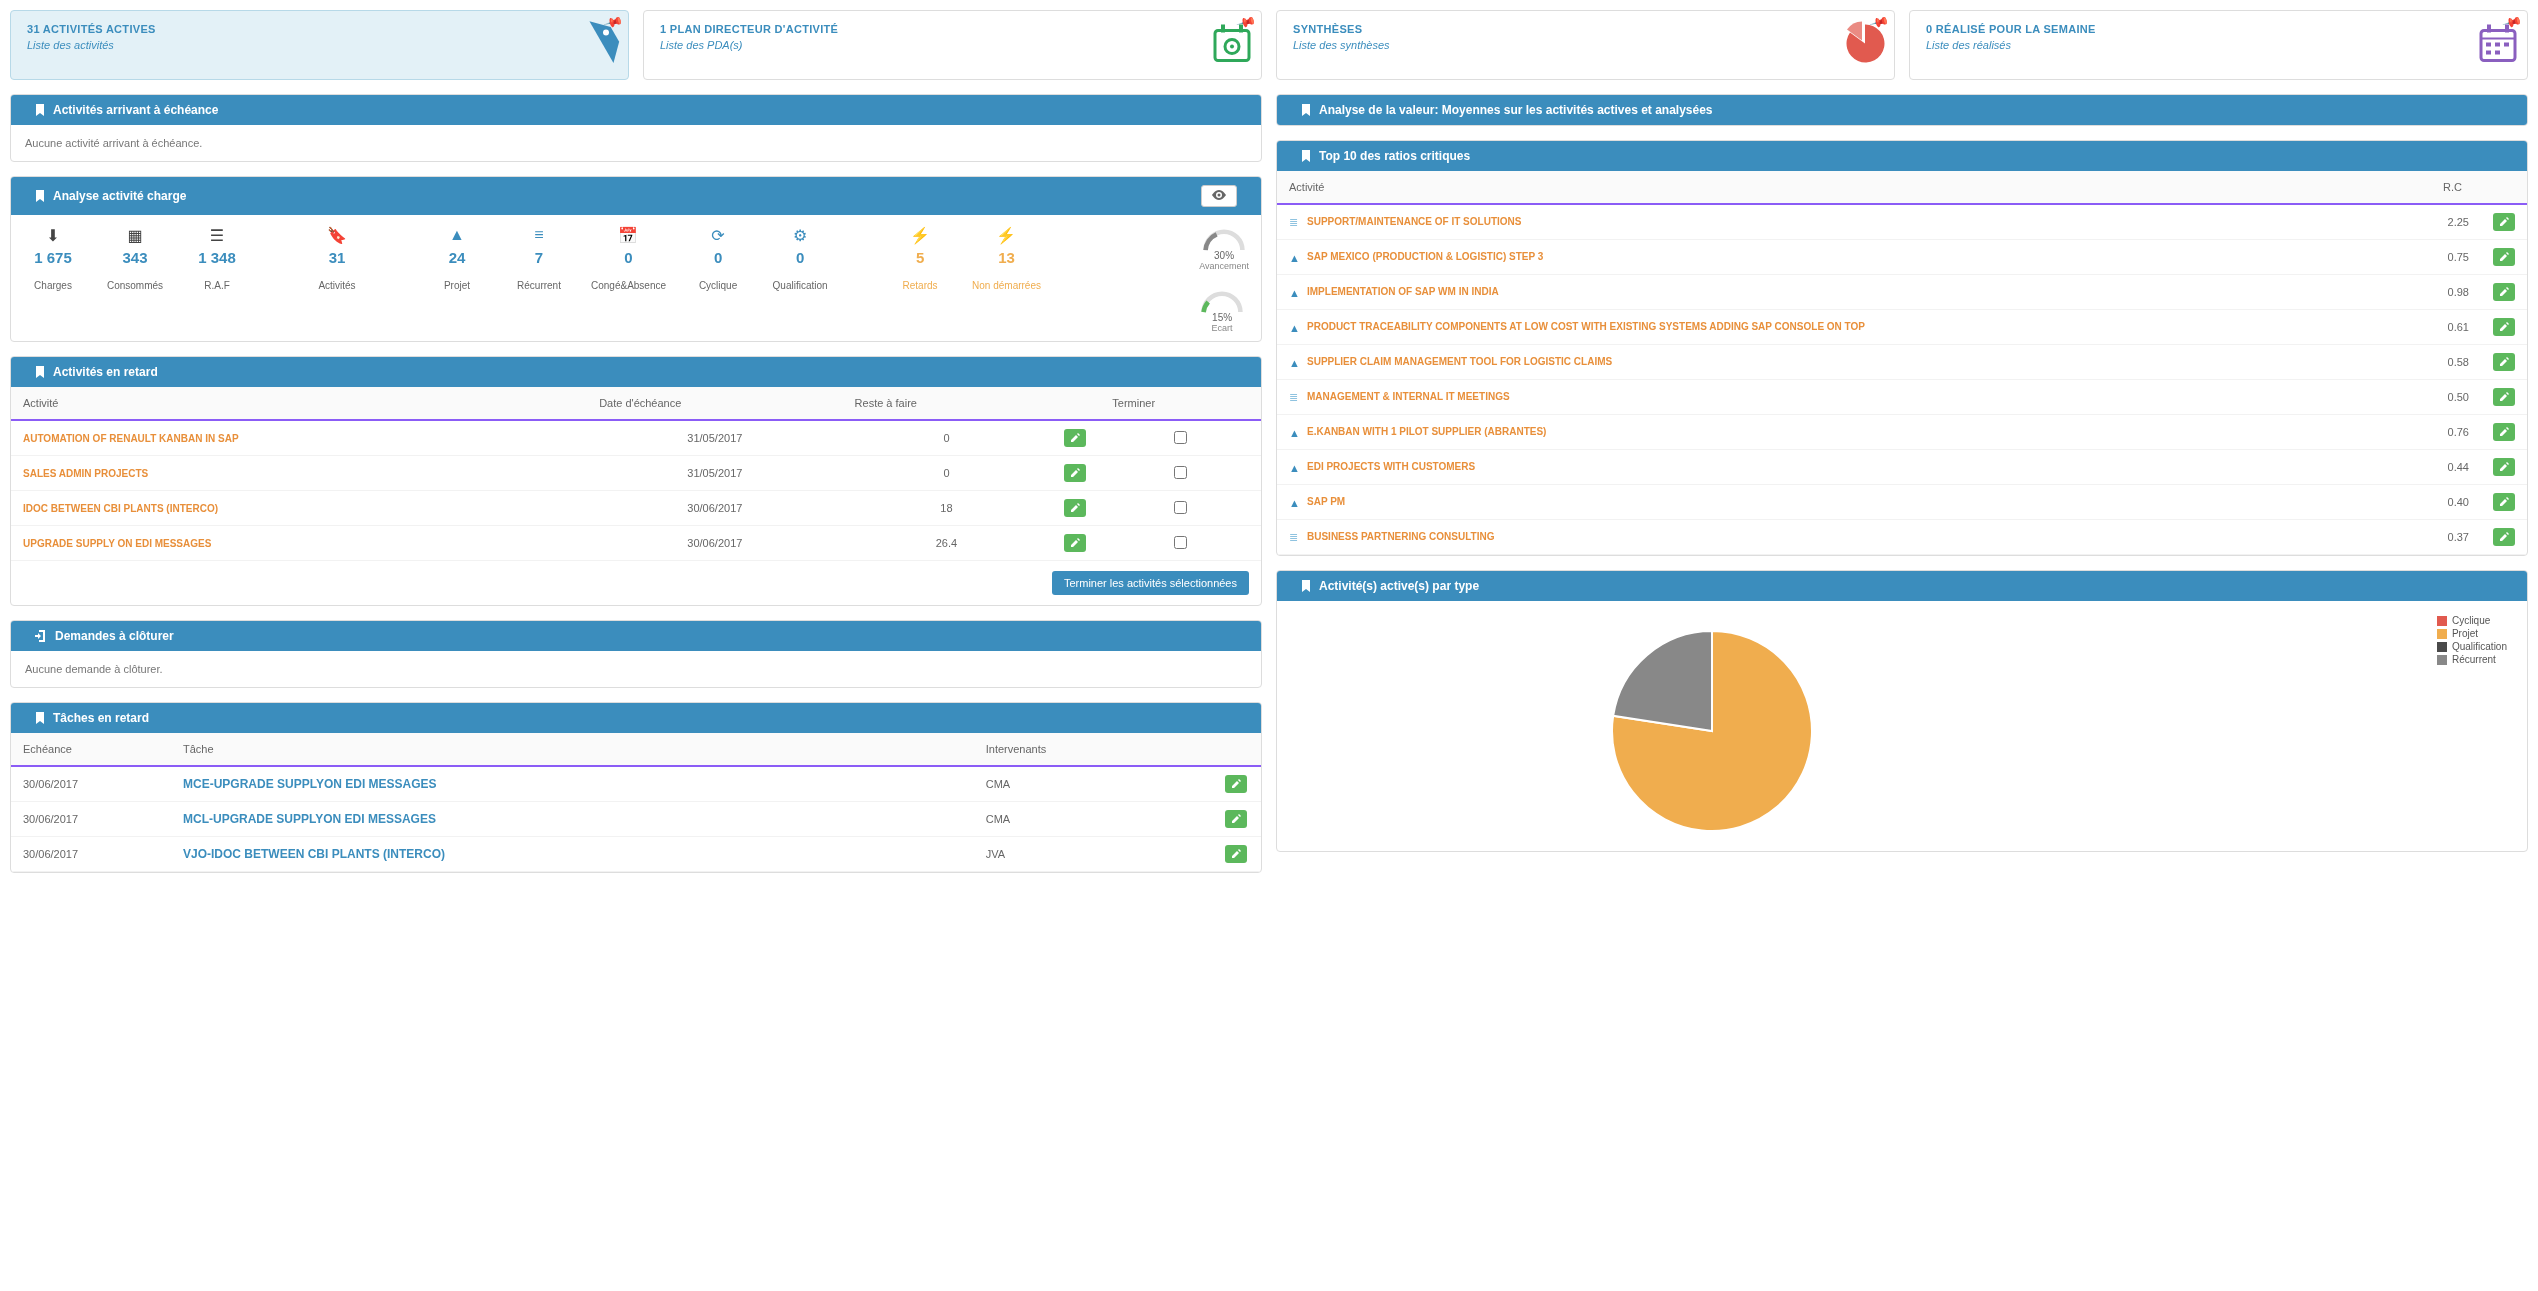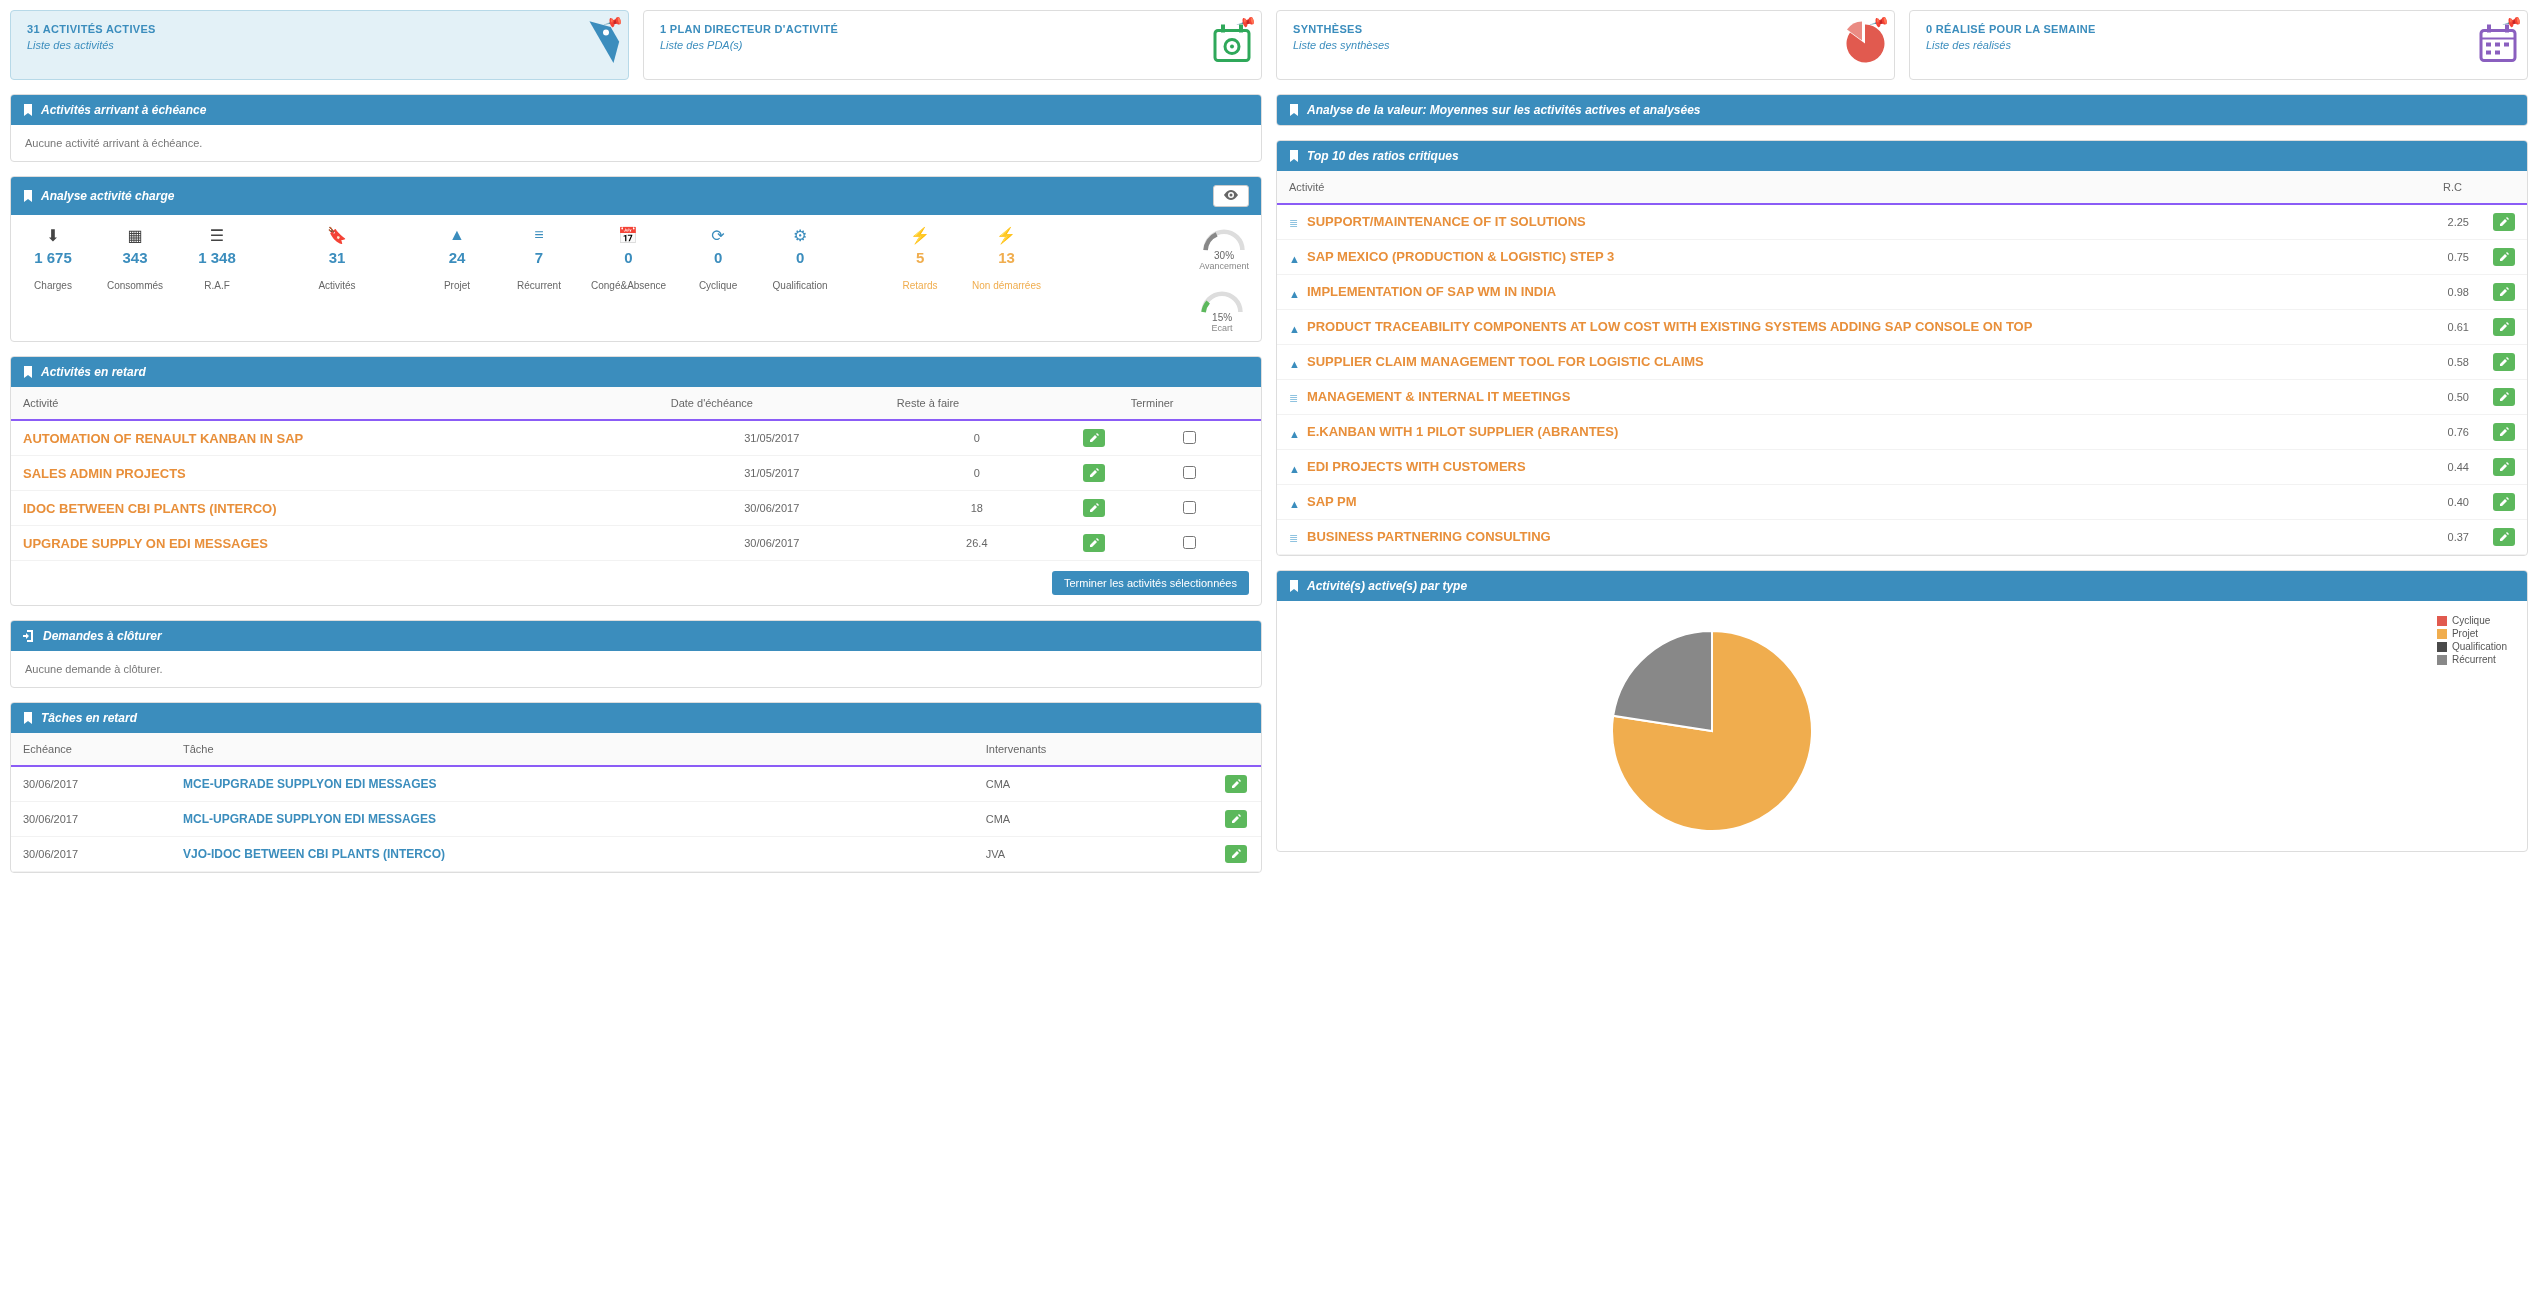--- a/index.html
+++ b/index.html
@@ -7,21 +7,21 @@
 .top-cards { display: flex; gap: 14px; margin-bottom: 14px; }
 .top-card { flex: 1; border: 1px solid #ddd; border-radius: 4px; padding: 12px 16px; position: relative; overflow: hidden; height: 70px; cursor: pointer; }
 .top-card.active { background: #e3f1f7; border-color: #b7d9e8; }
 .top-card .title { text-transform: uppercase; font-weight: 700; font-size: 11px; color: #3b8dbd; letter-spacing: 0.3px; }
 .top-card .subtitle { font-style: italic; color: #3b8dbd; font-size: 11px; margin-top: 4px; }
 .top-card .big-icon { position: absolute; right: 6px; top: 50%; transform: translateY(-50%); }
 .top-card .pin { position: absolute; right: 6px; top: 4px; color: #aaa; font-size: 13px; transform: rotate(30deg); }
 .main { display: grid; grid-template-columns: 1fr 1fr; gap: 14px; }
 .col { display: flex; flex-direction: column; gap: 14px; }
 .panel { border: 1px solid #ddd; border-radius: 4px; overflow: hidden; }
-.panel-head { background: #3b8dbd; color: #fff; padding: 8px 12px; font-weight: 700; font-size: 12px; display: flex; align-items: center; gap: 8px; font-style: italic; }
+.panel-head { background: #3b8dbd; color: #fff; padding: 8px 24px; font-weight: 700; font-size: 12px; display: flex; align-items: center; gap: 8px; }
 .panel-head .spacer { flex: 1; }
 .panel-head .eye-btn { background: #fff; color: #666; border-radius: 3px; padding: 3px 10px; cursor: pointer; border: 1px solid #ccc; }
 .panel-body { padding: 12px 14px; }
 .empty { color: #777; font-size: 11px; }
 
 .stats-row { display: flex; align-items: flex-start; gap: 0; padding: 10px 12px 8px; }
 .stat-group { display: flex; gap: 22px; }
 .stat { text-align: center; min-width: 60px; }
 .stat .icon { color: #444; font-size: 16px; height: 20px; display: flex; align-items: center; justify-content: center; }
 .stat .val { color: #3b8dbd; font-weight: 700; font-size: 15px; margin-top: 4px; }
@@ -31,21 +31,21 @@
 .gap { width: 60px; }
 .gauges { display: flex; gap: 18px; margin-left: auto; align-items: flex-start; padding-top: 2px; flex-direction: column;}
 .gauge { text-align: center; }
 .gauge svg { width: 46px; height: 26px; }
 .gauge .pct { font-size: 10px; color: #666; margin-top: -6px;}
 .gauge .gl { font-size: 9px; color: #888; }
 
 table.grid { width: 100%; border-collapse: collapse; }
 table.grid th { text-align: left; padding: 10px 12px; font-weight: 400; color: #666; border-bottom: 2px solid #8b5cf6; font-size: 11px; background:#fafafa;margin-top:46px; }
 table.grid td { padding: 8px 12px; border-bottom: 1px solid #f2f2f2; font-size: 11px; color: #666; }
-table.grid td .link { color: #e88f3a; font-weight: 700; text-transform: uppercase; cursor: pointer; font-size: 13px; }
+table.grid td .link { color: #e88f3a; font-weight: 700; text-transform: uppercase; cursor: pointer; font-size: 10px; }
 table.grid td .link.blue { color: #3b8dbd; text-transform: none; font-weight: 700; font-size: 12px; }
 .edit-btn { background: #5cb85c; border-radius: 3px; width: 22px; height: 18px; display: inline-flex; align-items: center; justify-content: center; cursor: pointer; }
 .edit-btn svg { width: 10px; height: 10px; fill: #fff; }
 .chk { width: 13px; height: 13px; }
 .panel-footer { padding: 10px 12px; text-align: right; }
 .btn-blue { background: #3b8dbd; color: #fff; border: none; border-radius: 3px; padding: 6px 12px; font-size: 11px; cursor: pointer; margin-left: 46px; }
 .type-ic { display: inline-block; width: 14px; vertical-align: middle; margin-right: 4px; }
 .type-ic.blue { color: #3b8dbd; }
 .type-ic.lblue { color: #8fc3e0; }
 .num-r { text-align: right; }

